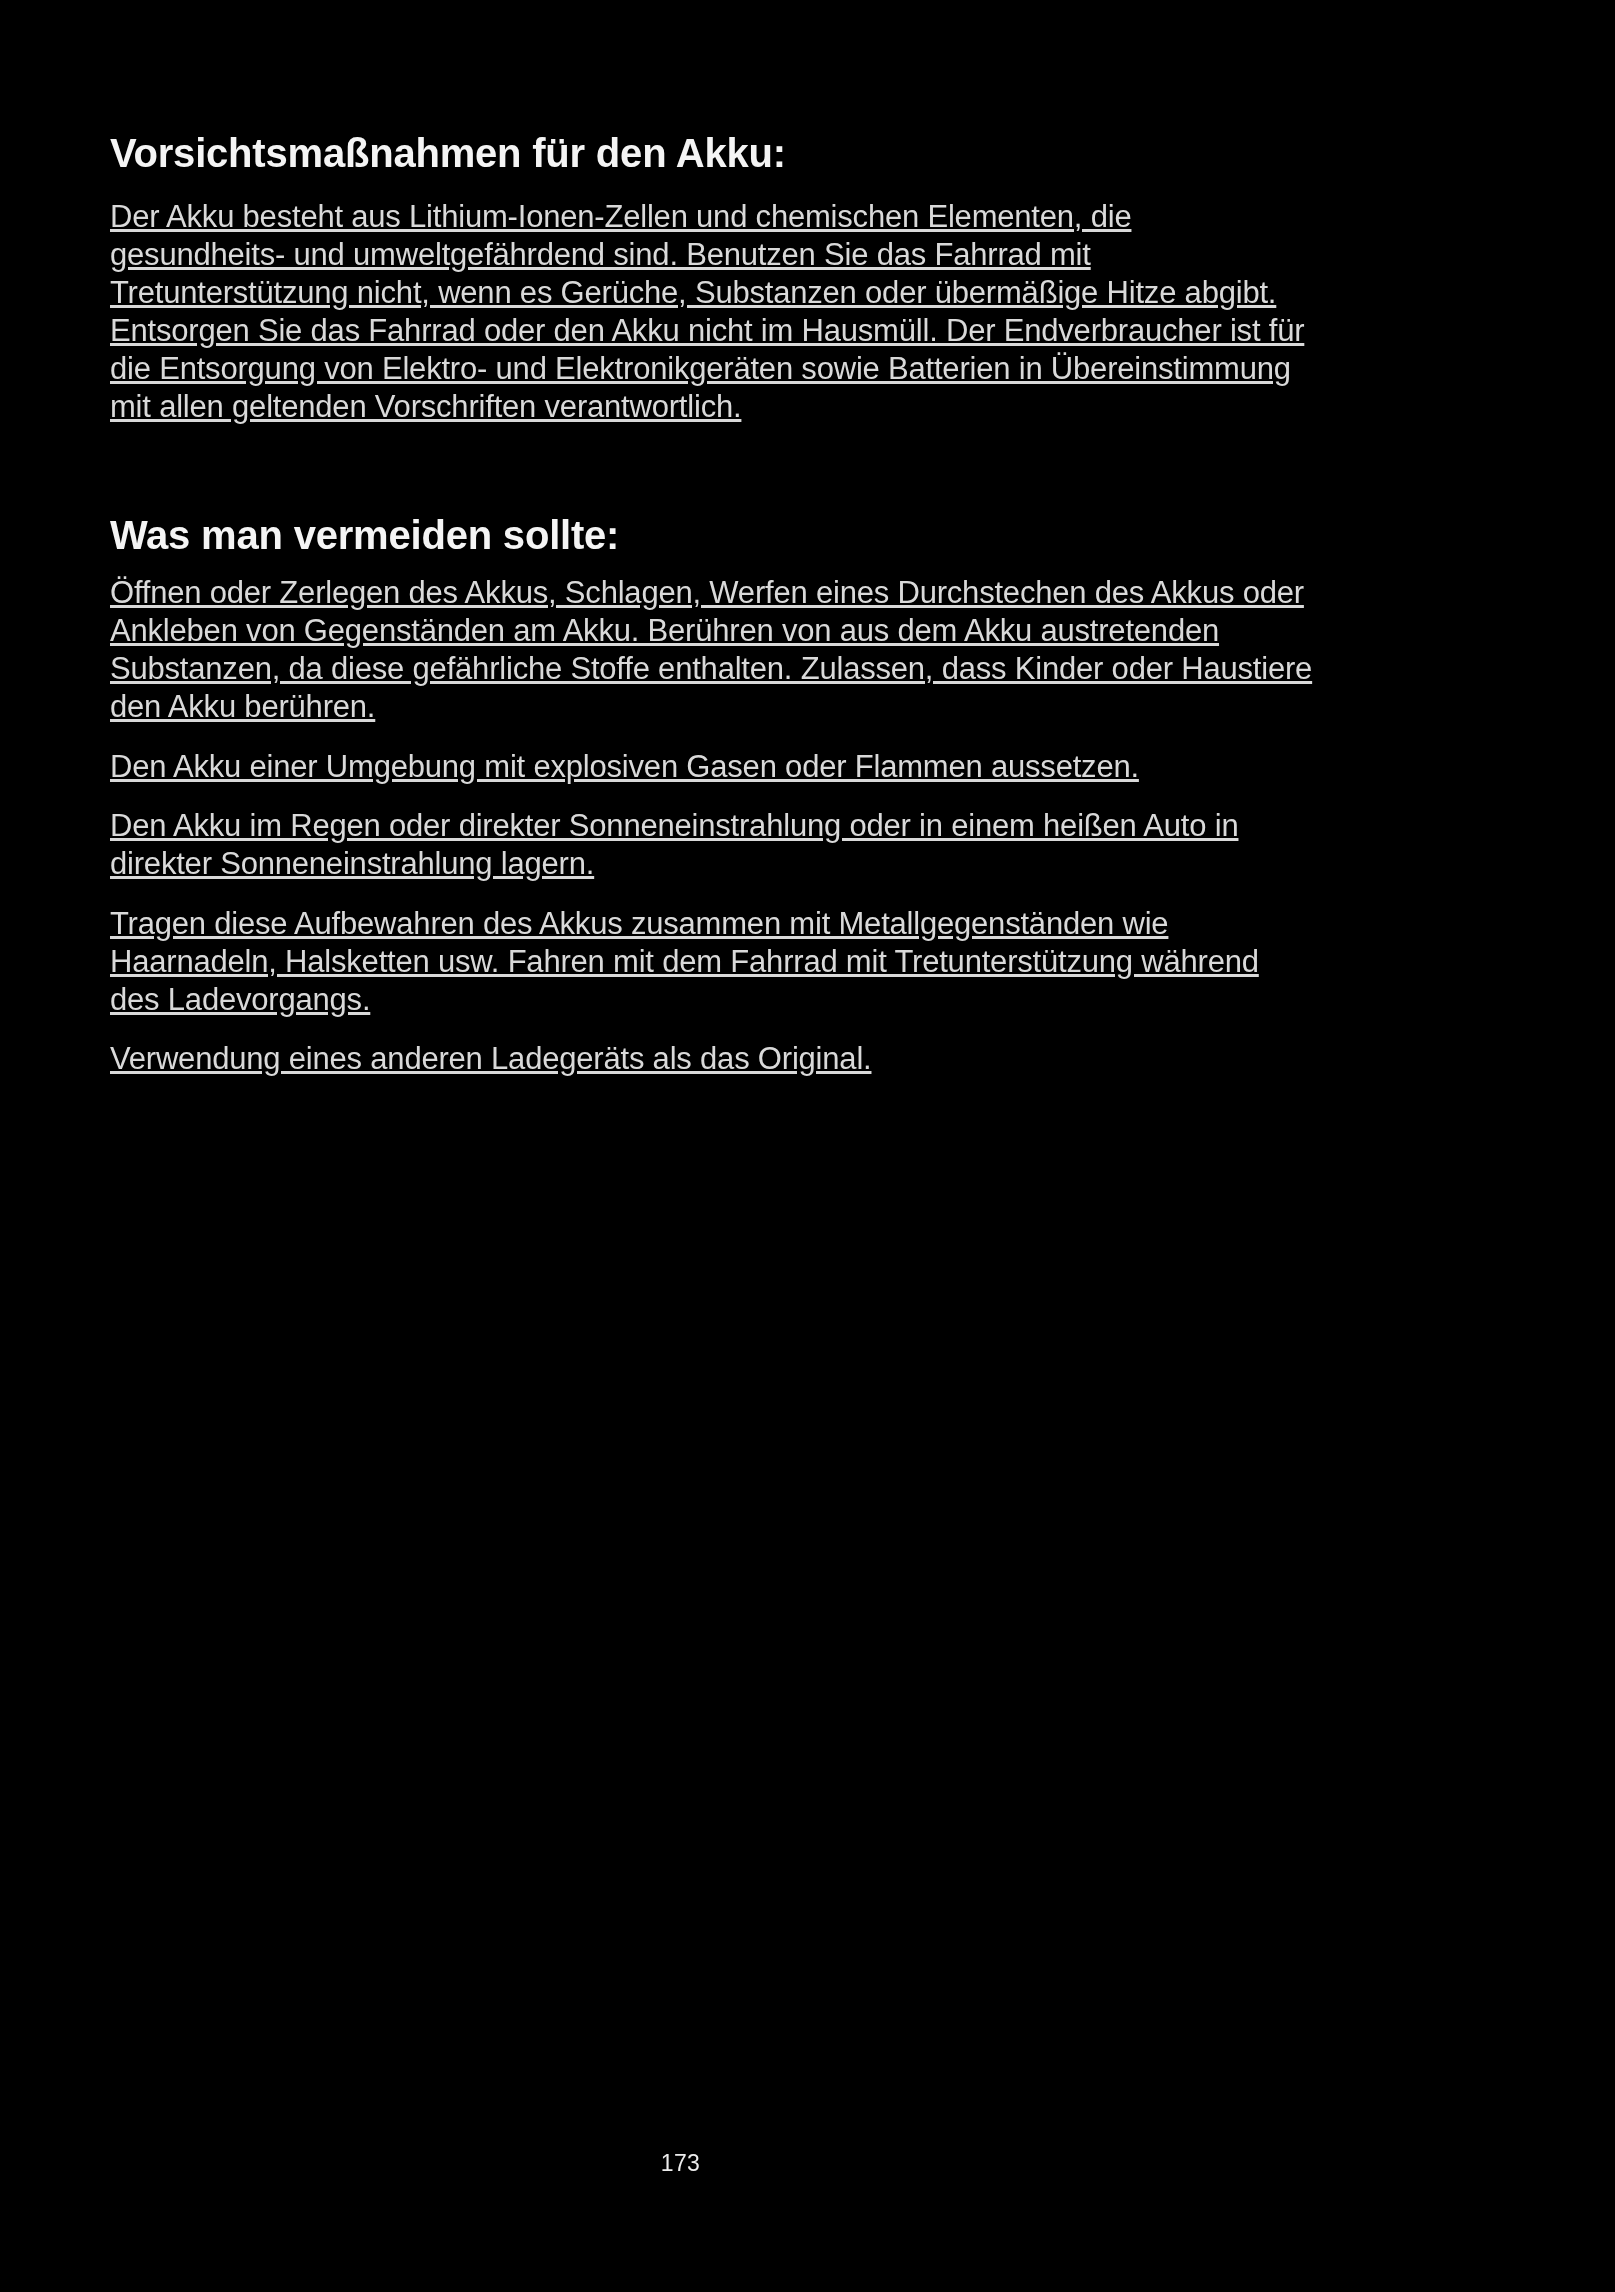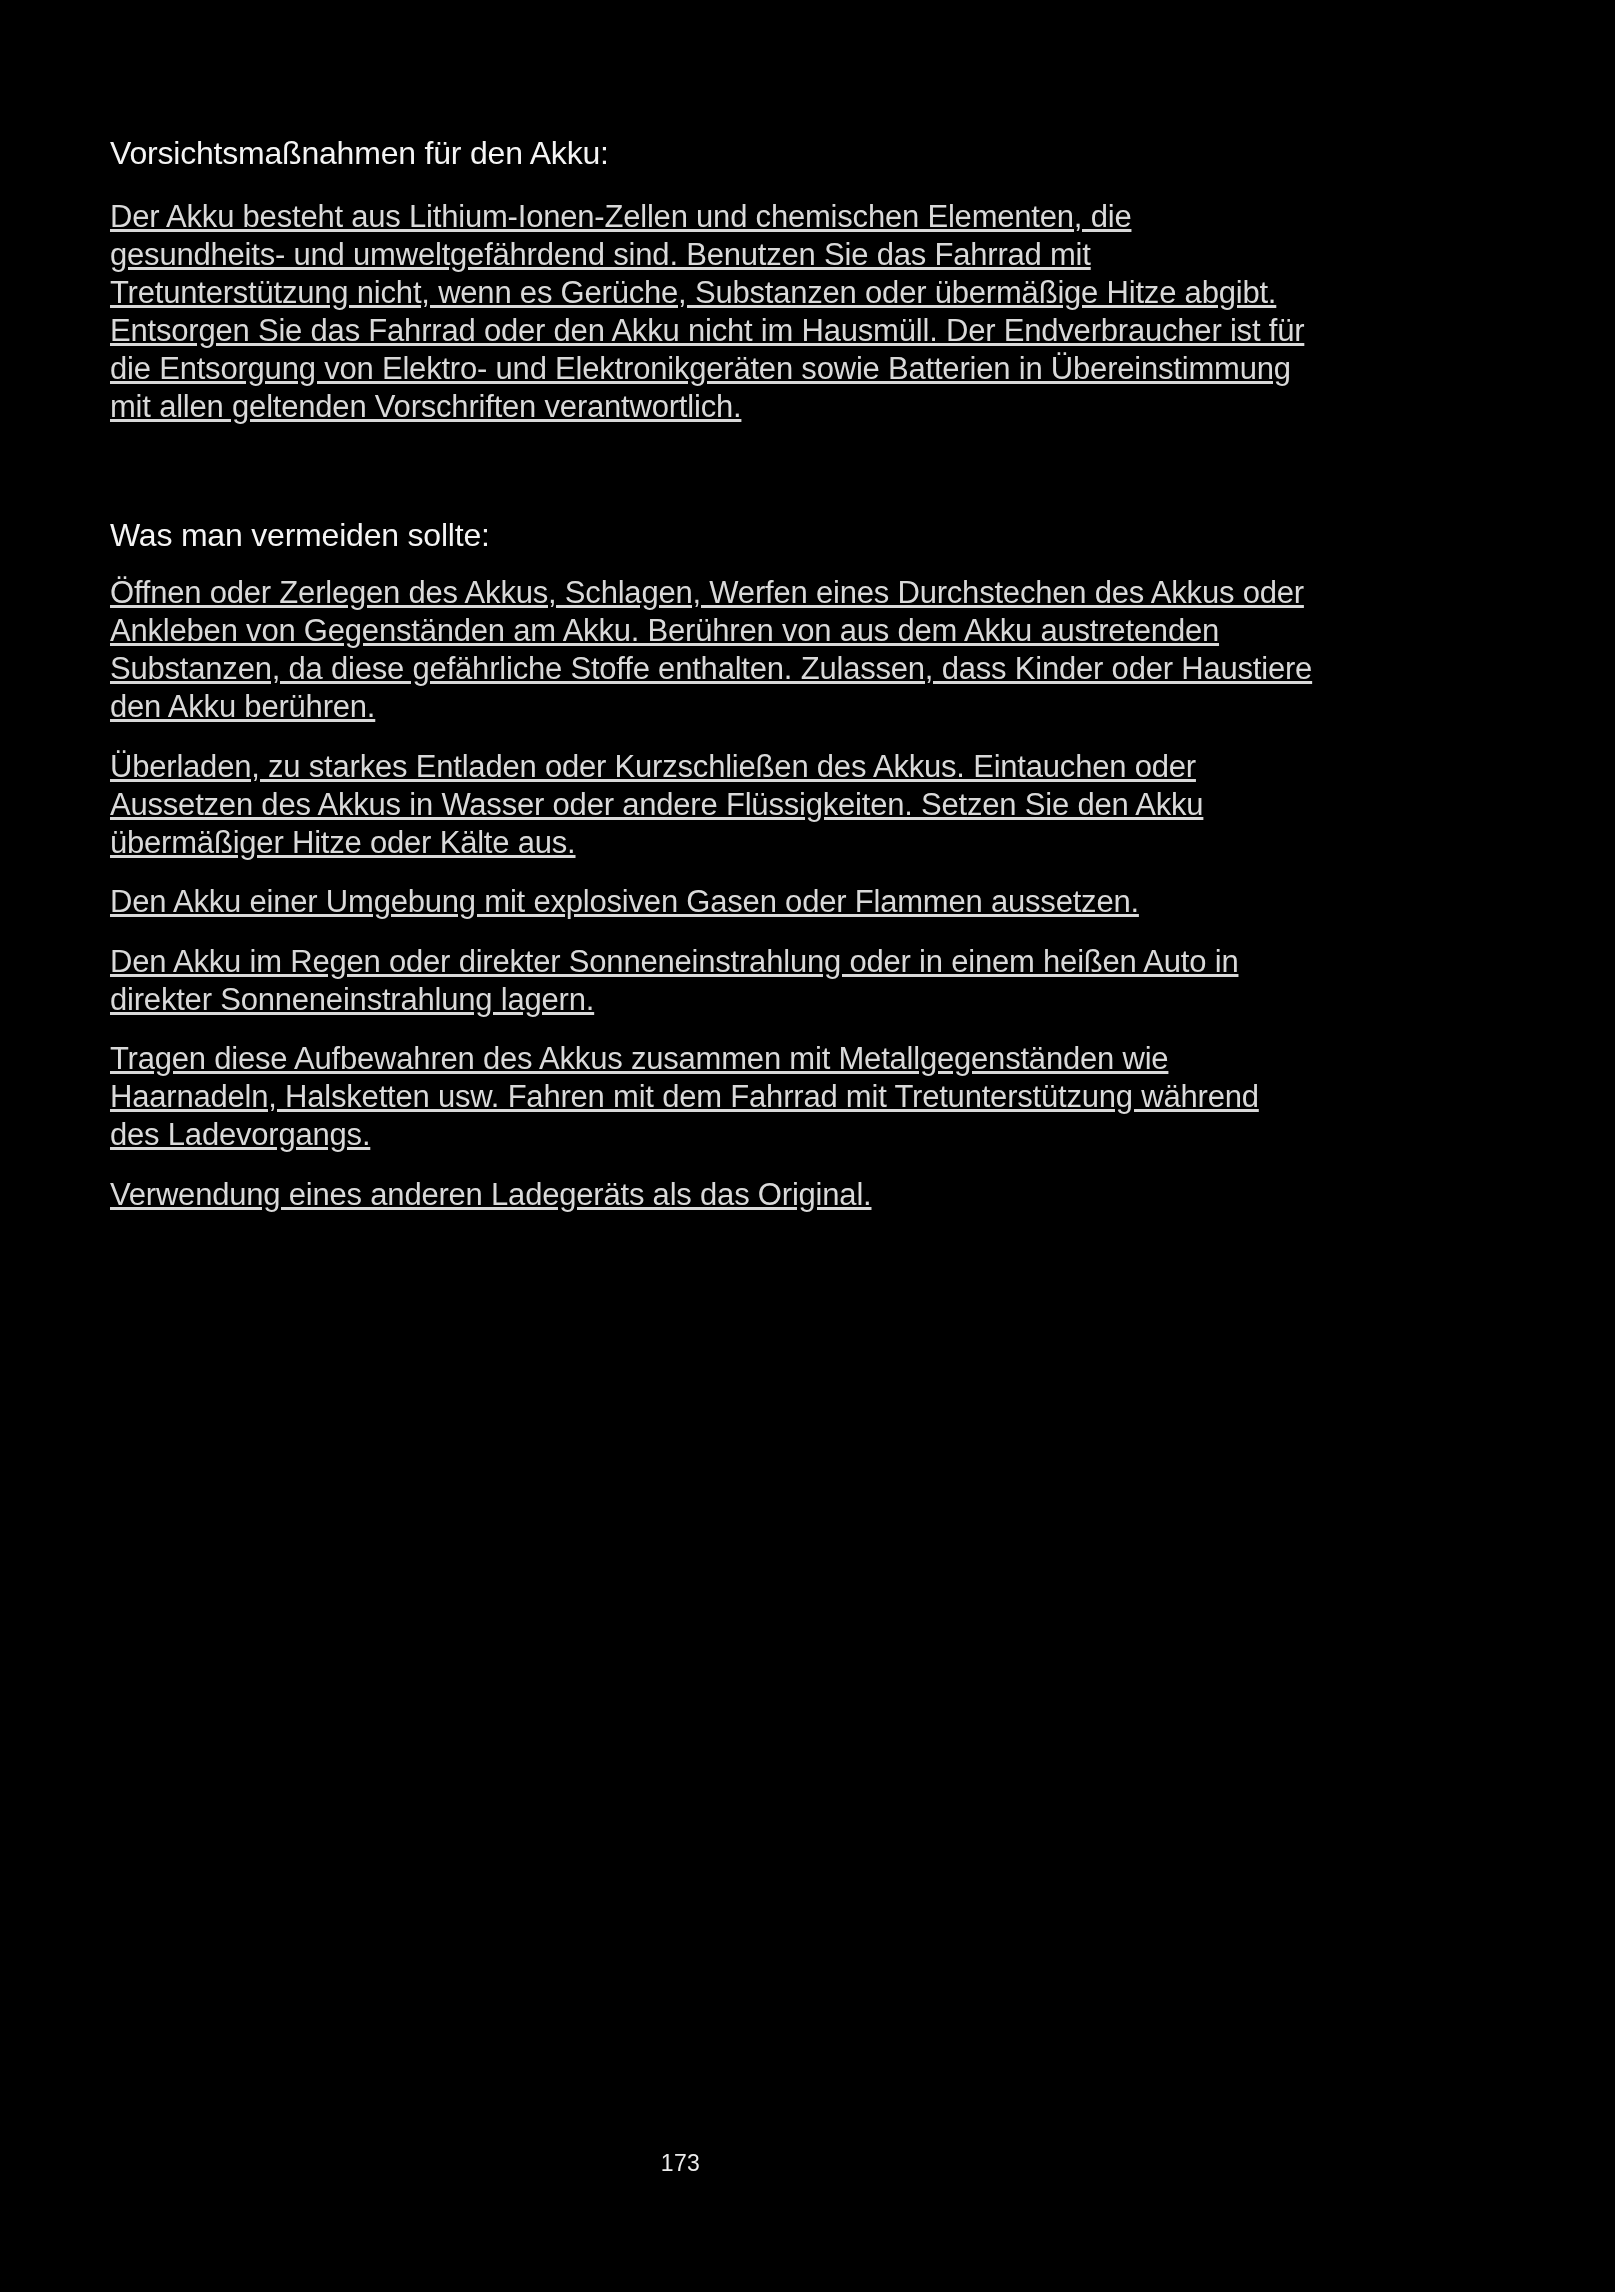--- a/index.html
+++ b/index.html
@@ -16,23 +16,23 @@
   }
   .page {
     position: absolute;
     inset: 0;
     background: #000000;
     padding: 133px 36px 0 110px;
     box-sizing: border-box;
   }
   .heading {
     margin: 0 0 24px 0;
-    font-size: 32px;
+    font-size: 40px;
     line-height: 41px;
-    font-weight: 400;
+    font-weight: 700;
     color: #f4f4f4;
     letter-spacing: -0.2px;
     white-space: pre-line;
   }
   .heading.avoid {
     margin-top: 89px;
     margin-bottom: 18px;
   }
   .para {
     margin: 0 0 21.5px 0;
@@ -71,23 +71,20 @@
 die Entsorgung von Elektro- und Elektronikgeräten sowie Batterien in Übereinstimmung
 mit allen geltenden Vorschriften verantwortlich.</p>
 
   <h2 class="heading avoid">Was man vermeiden sollte:</h2>
 
   <p class="para">Öffnen oder Zerlegen des Akkus, Schlagen, Werfen eines Durchstechen des Akkus oder
 Ankleben von Gegenständen am Akku. Berühren von aus dem Akku austretenden
 Substanzen, da diese gefährliche Stoffe enthalten. Zulassen, dass Kinder oder Haustiere
 den Akku berühren.</p>
 
-  <p class="para">Überladen, zu starkes Entladen oder Kurzschließen des Akkus. Eintauchen oder
-Aussetzen des Akkus in Wasser oder andere Flüssigkeiten. Setzen Sie den Akku
-übermäßiger Hitze oder Kälte aus.</p>
 
   <p class="para">Den Akku einer Umgebung mit explosiven Gasen oder Flammen aussetzen.</p>
 
   <p class="para">Den Akku im Regen oder direkter Sonneneinstrahlung oder in einem heißen Auto in
 direkter Sonneneinstrahlung lagern.</p>
 
 
   <p class="para">Tragen diese Aufbewahren des Akkus zusammen mit Metallgegenständen wie
 Haarnadeln, Halsketten usw. Fahren mit dem Fahrrad mit Tretunterstützung während
 des Ladevorgangs.</p>

